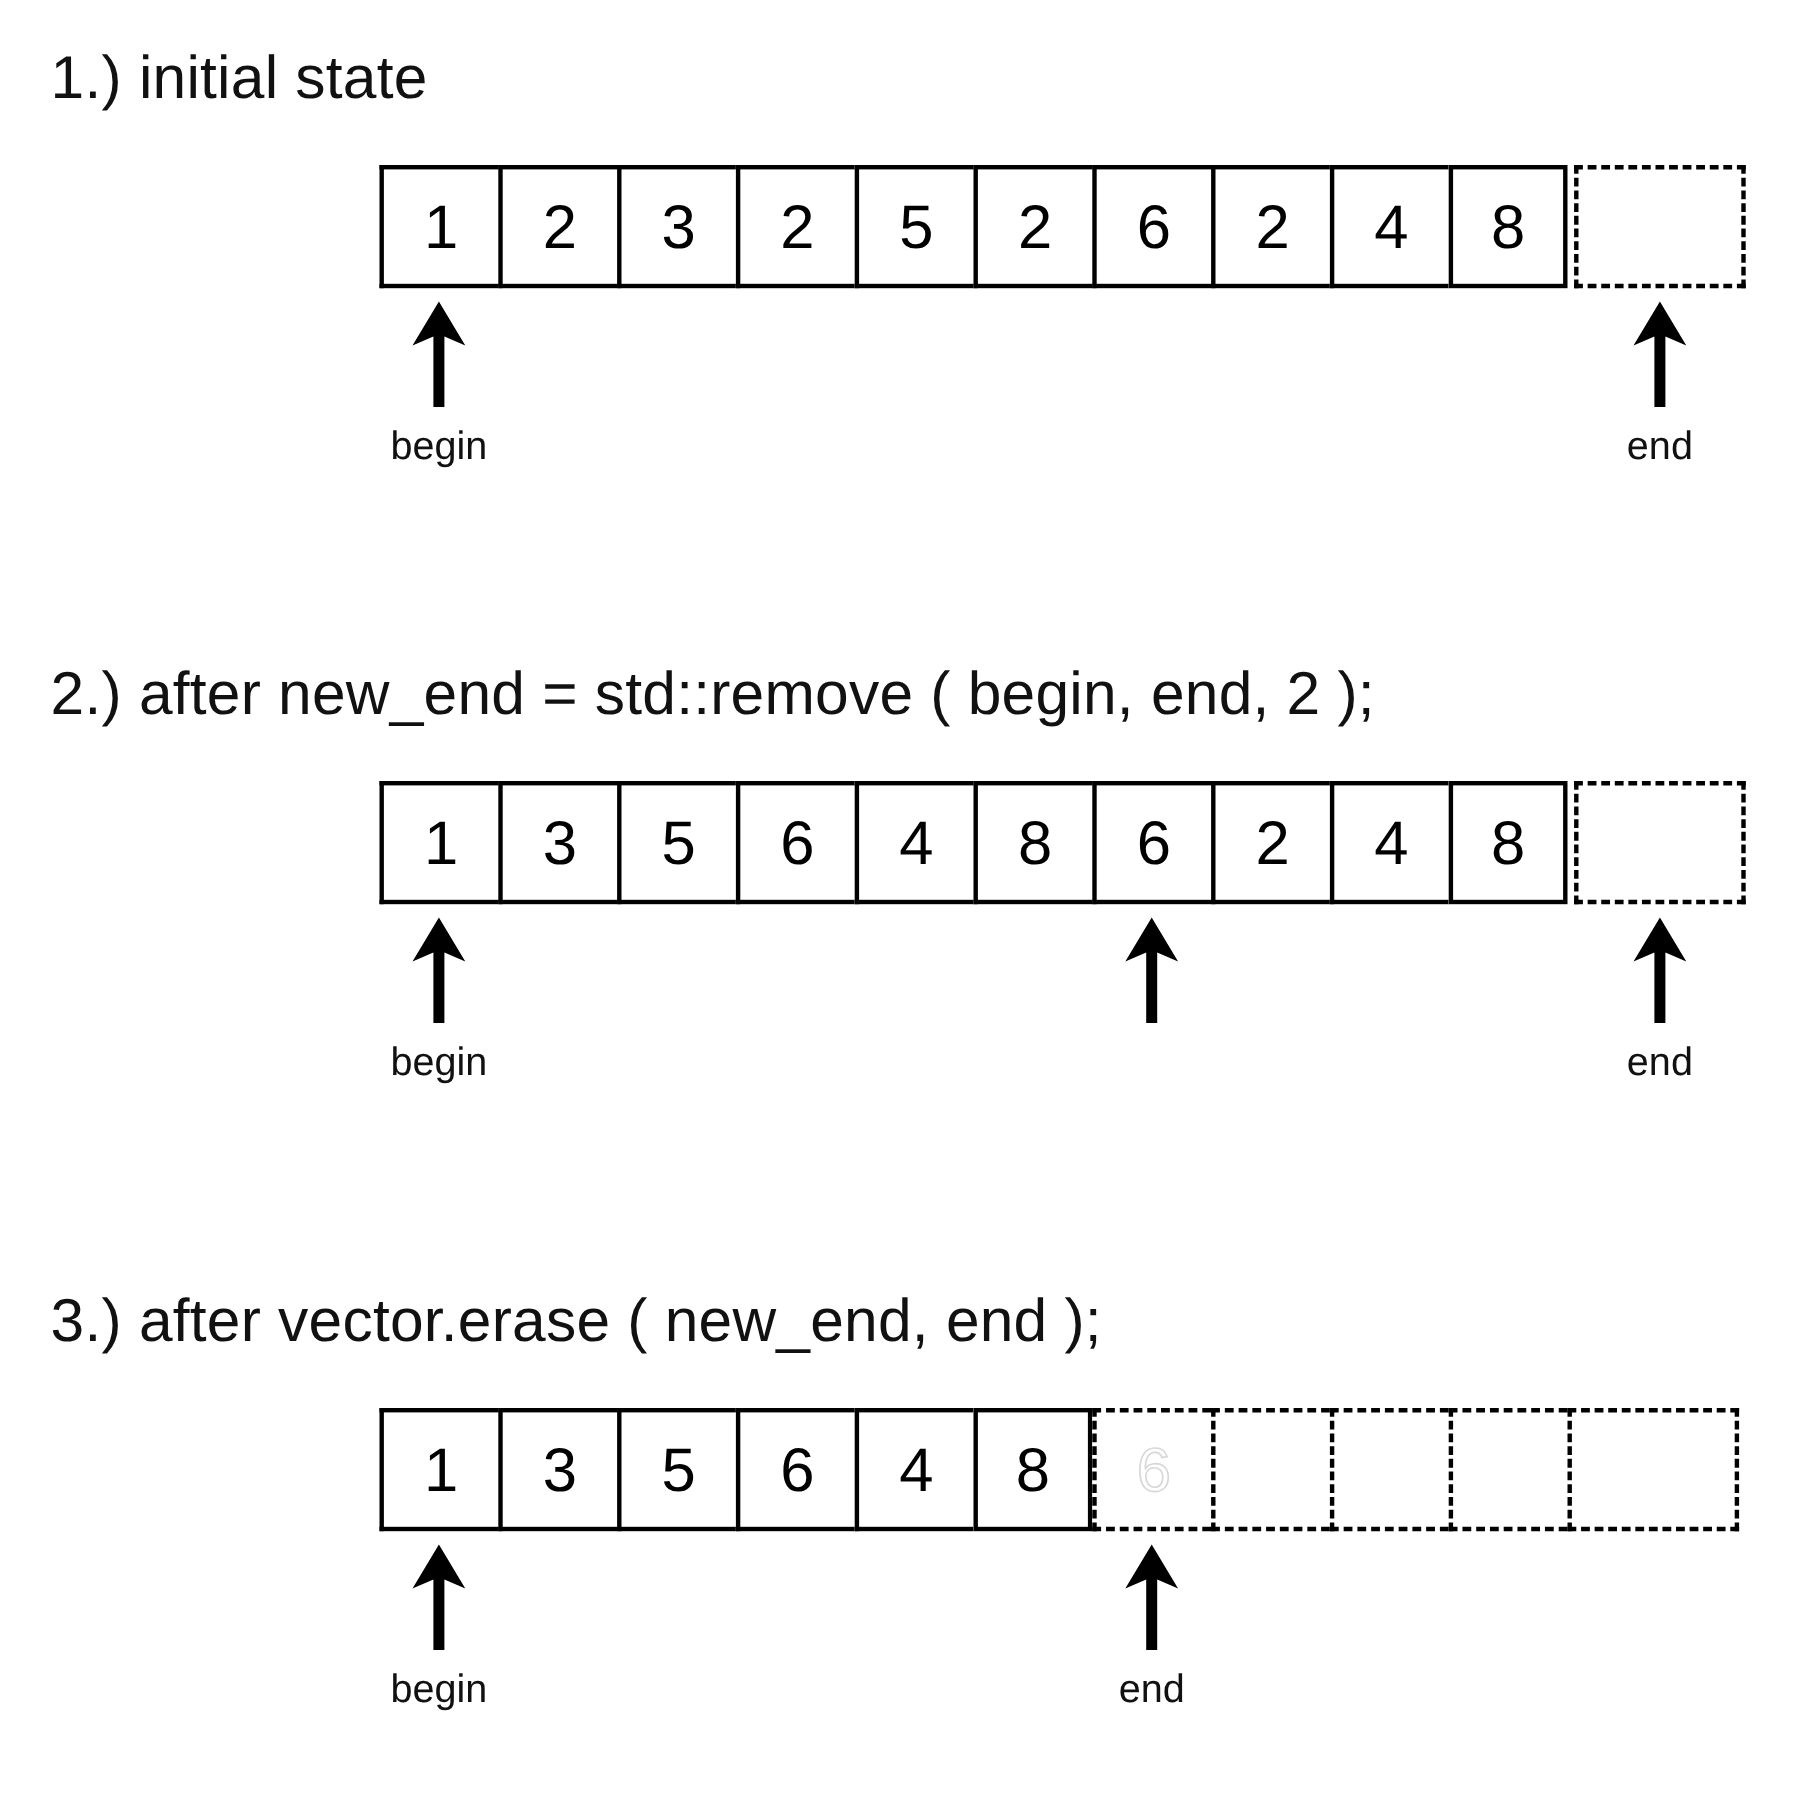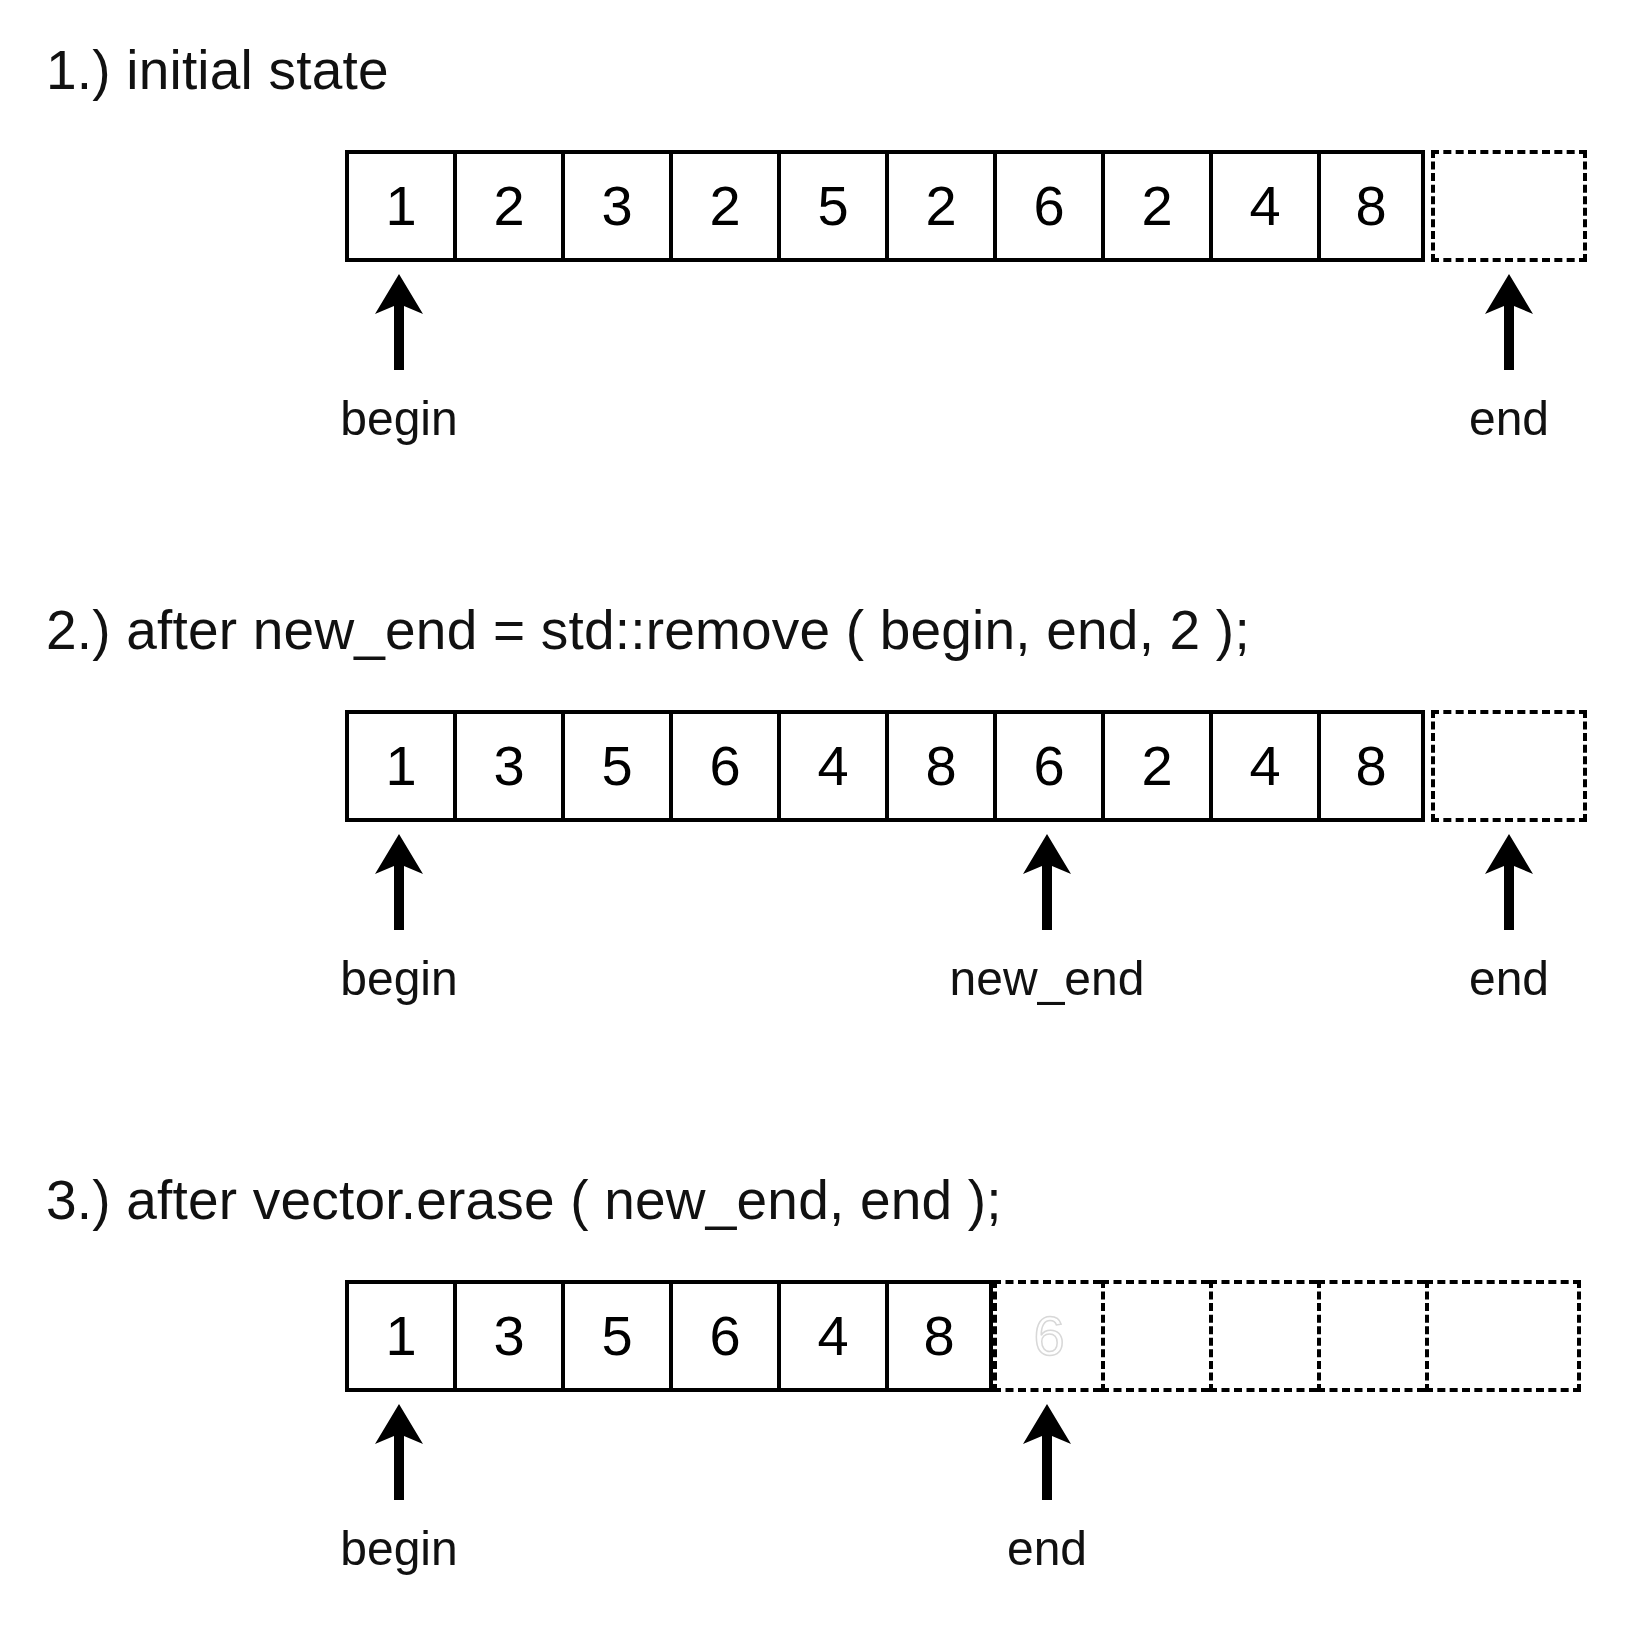--- a/index.html
+++ b/index.html
@@ -91,22 +91,22 @@
     width: 200px;
     margin-left: -100px;
     text-align: center;
   }
   .pointer .arrow {
     display: block;
     margin: 0 auto;
   }
   .pointer .plabel {
     display: block;
-    margin-top: 20px;
-    font-size: 48px;
+    margin-top: 6px;
+    font-size: 36px;
     line-height: 58px;
     white-space: nowrap;
     color: #111;
     text-align: center;
   }
 </style>
 </head>
 <body>
 
 <div class="stage">
@@ -212,21 +212,20 @@
       <svg class="arrow" width="56" height="98" viewBox="0 0 56 98" aria-hidden="true">
         <path d="M28 2 L52 42 L33 34 L33 98 L23 98 L23 34 L4 42 Z" fill="#000"></path>
       </svg>
       <span class="plabel">begin</span>
     </div>
 
     <div class="pointer" style="left:1047px; top:272px;">
       <svg class="arrow" width="56" height="98" viewBox="0 0 56 98" aria-hidden="true">
         <path d="M28 2 L52 42 L33 34 L33 98 L23 98 L23 34 L4 42 Z" fill="#000"></path>
       </svg>
-      <span class="plabel">new_end</span>
     </div>
 
     <div class="pointer" style="left:1509px; top:272px;">
       <svg class="arrow" width="56" height="98" viewBox="0 0 56 98" aria-hidden="true">
         <path d="M28 2 L52 42 L33 34 L33 98 L23 98 L23 34 L4 42 Z" fill="#000"></path>
       </svg>
       <span class="plabel">end</span>
     </div>
   </div>
 

